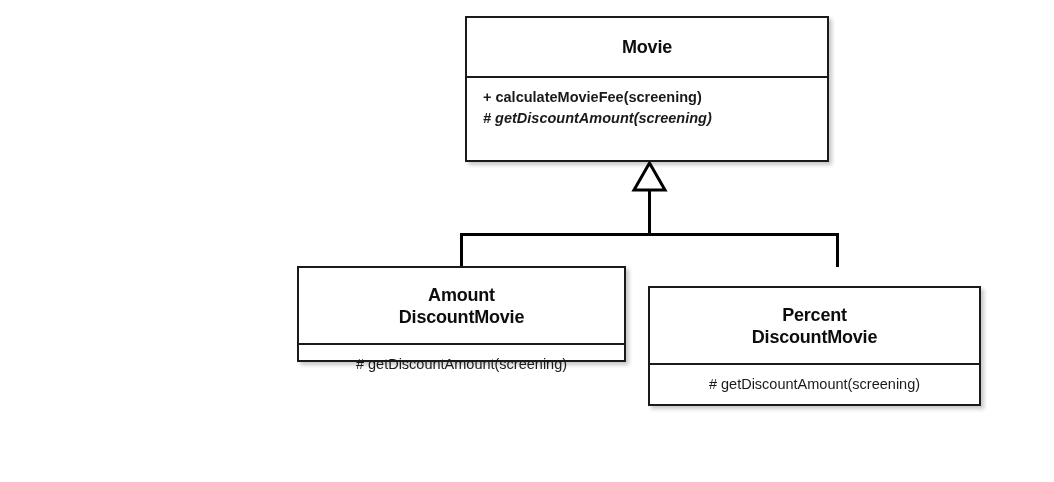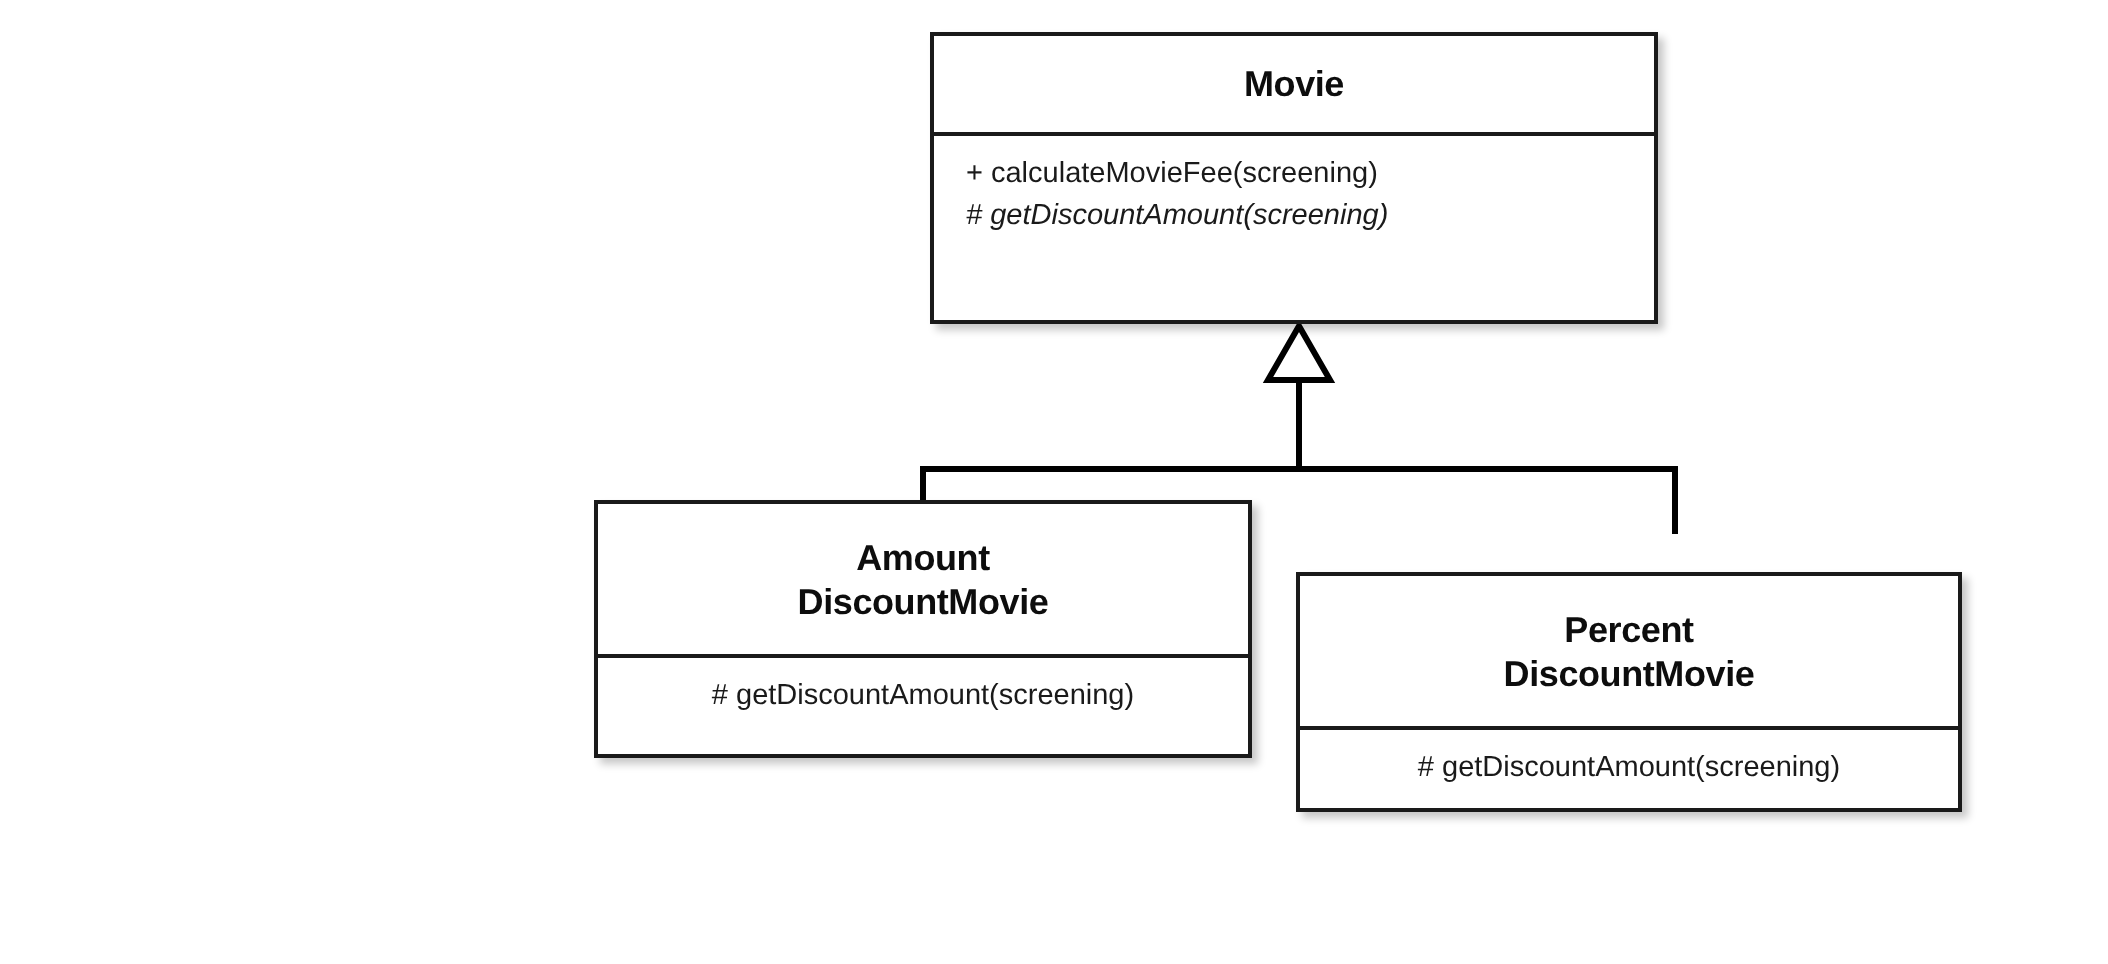--- a/index.html
+++ b/index.html
@@ -77,34 +77,35 @@
   }
 
   
   #movie-class {
     left: 465px;
     top: 16px;
     width: 364px;
     height: 146px;
   }
   #movie-class .uml-name-compartment {
-    height: 50px;
+    height: 60px;
     width: 100%;
   }
   #movie-class .uml-ops-compartment {
     height: 60px;
     width: 100%;
     padding-left: 16px;
+    font-weight: bold;
   }
 
   #amount-discount-movie-class {
     left: 297px;
-    top: 250px;
+    top: 266px;
     width: 329px;
-    height: 129px;
+    height: 96px;
   }
   #amount-discount-movie-class .uml-name-compartment {
     height: 77px;
     width: 100%;
   }
   #amount-discount-movie-class .uml-ops-compartment {
     height: 39px;
     width: 100%;
   }
 

